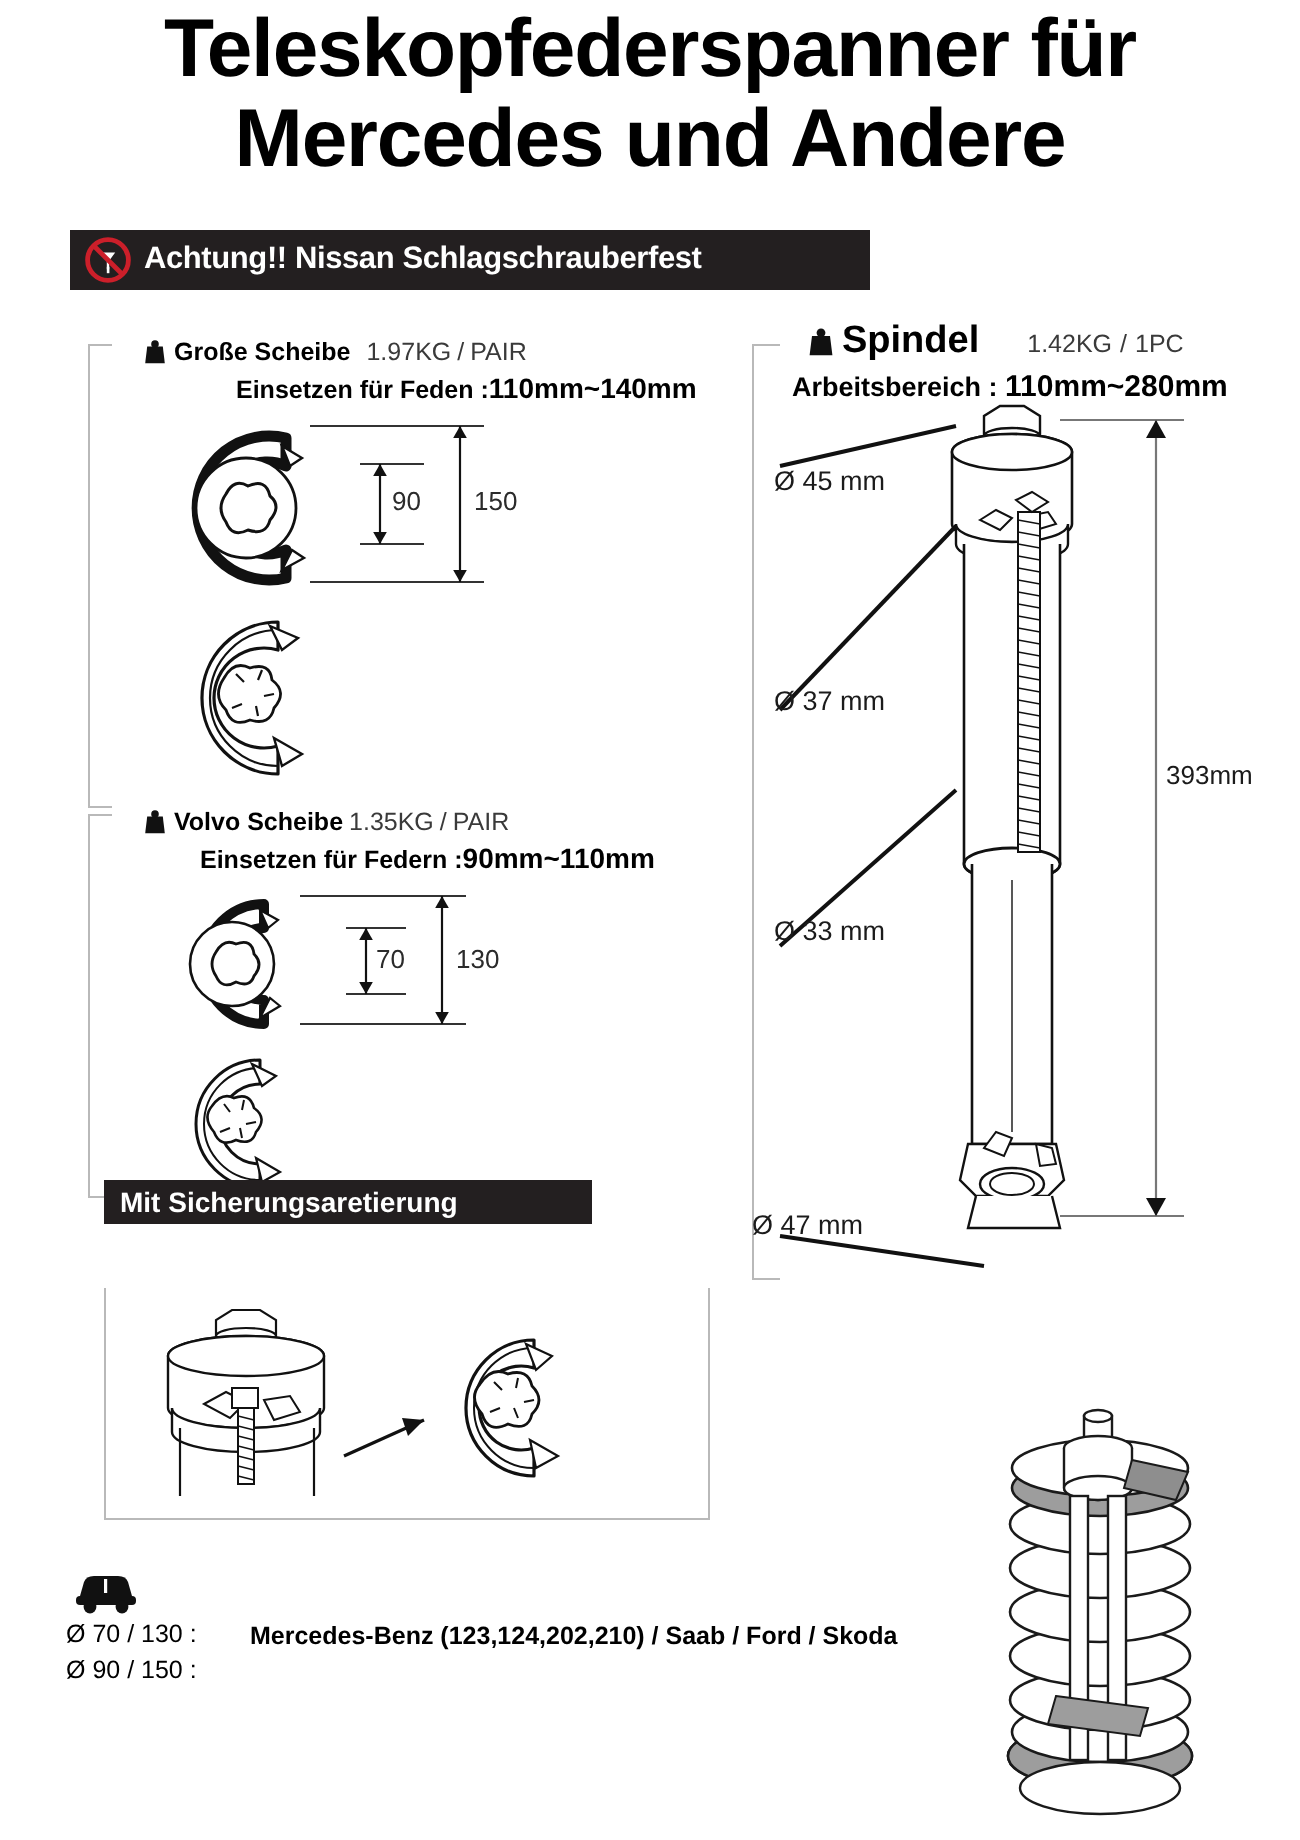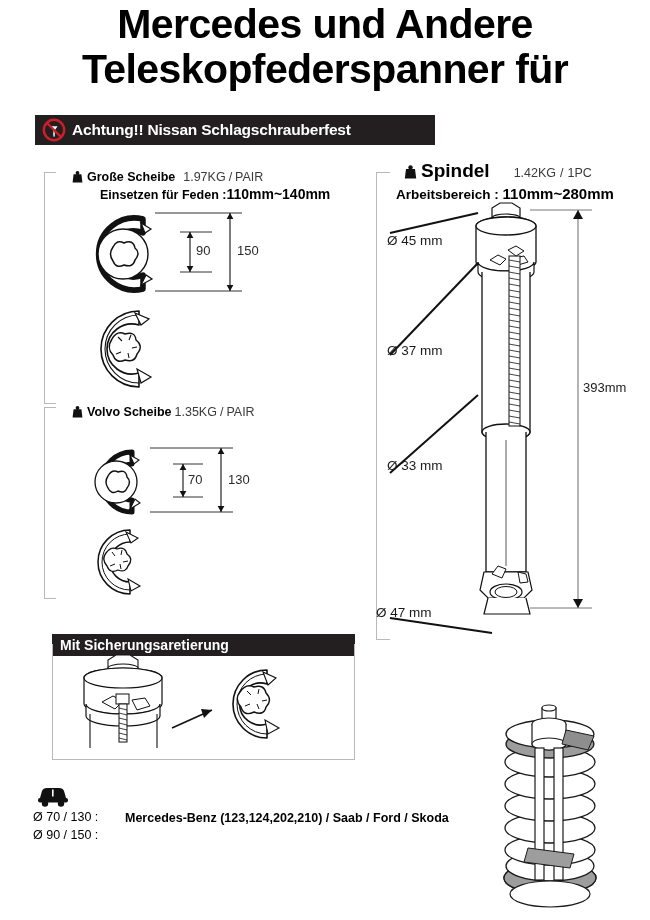--- a/index.html
+++ b/index.html
@@ -74,22 +74,22 @@
 
   svg { display: block; }
   .vec { position: absolute; }
 </style>
 </head>
 <body>
 
 <div id="page">
 
   <div class="title-block">
+    <div class="title-line">Teleskopfederspanner für</div>
     <div class="title-line">Mercedes und Andere</div>
-    <div class="title-line">Teleskopfederspanner für</div>
   </div>
 
   <div class="warn-bar">
     <div class="warn-icon">
       <svg width="26" height="26" viewBox="0 0 26 26">
         <circle cx="13" cy="13" r="10.2" fill="none" stroke="#cc1f2a" stroke-width="2.4"></circle>
         <g fill="#ffffff">
           <path d="M9.5 9.2 L16.6 9.2 L13.6 13.4 L13.6 17.6 L12.4 17.6 L12.4 13.4 Z"></path>
           <rect x="12.4" y="16.4" width="1.3" height="3.2"></rect>
         </g>
@@ -103,21 +103,21 @@
 
   <div class="sec-head" style="left:72px; top:167px;">
     <span class="wicon">
       <svg width="11" height="13" viewBox="0 0 11 13">
         <path d="M1.6 4.3 L9.4 4.3 L10.4 12.6 L0.6 12.6 Z" fill="#111"></path>
         <circle cx="5.5" cy="3" r="1.9" fill="#111"></circle>
       </svg>
     </span><span class="h-strong">Große Scheibe</span><span class="h-light" style="margin-left:8px;">1.97KG</span><span class="h-light" style="margin:0 3px;">/</span><span class="h-light">PAIR</span>
   </div>
 
-  <div class="h-sub" style="left:100px; top:186px;">
+  <div class="h-sub" style="left:118px; top:186px;">
     <span>Einsetzen für Feden :</span><span class="big">110mm~140mm</span>
   </div>
 
   <div class="vec" style="left:55px; top:203px;">
     <svg width="140" height="100" viewBox="0 0 140 100">
       <path d="M88 16 A36 36 0 1 0 88 86 L88 72 A23 23 0 1 1 88 30 Z" fill="#fff" stroke="#111" stroke-width="5.5" stroke-linejoin="round"></path>
       <circle cx="68" cy="51" r="25" fill="#fff" stroke="#111" stroke-width="1.4"></circle>
       <path d="M58 44 Q62 36 69 40 Q78 36 80 45 Q86 50 80 57 Q78 65 69 62 Q61 66 58 58 Q53 51 58 44 Z" fill="#fff" stroke="#111" stroke-width="1.5"></path>
       <path d="M86 20 L96 26 L90 30 Z" fill="#fff" stroke="#111" stroke-width="1.2"></path>
       <path d="M86 82 L97 76 L91 72 Z" fill="#fff" stroke="#111" stroke-width="1.2"></path>
@@ -156,20 +156,23 @@
 
   <div class="sec-head" style="left:72px; top:402px;">
     <span class="wicon">
       <svg width="11" height="13" viewBox="0 0 11 13">
         <path d="M1.6 4.3 L9.4 4.3 L10.4 12.6 L0.6 12.6 Z" fill="#111"></path>
         <circle cx="5.5" cy="3" r="1.9" fill="#111"></circle>
       </svg>
     </span><span class="h-strong">Volvo Scheibe</span><span class="h-light" style="margin-left:3px;">1.35KG</span><span class="h-light" style="margin:0 3px;">/</span><span class="h-light">PAIR</span>
   </div>
 
+  <div class="h-sub" style="left:100px; top:421px;">
+    <span>Einsetzen für Federn :</span><span class="big">90mm~110mm</span>
+  </div>
 
   <div class="vec" style="left:58px; top:440px;">
     <svg width="125" height="82" viewBox="0 0 125 82">
       <path d="M74 12 A30 30 0 1 0 74 72 L74 60 A18 18 0 1 1 74 24 Z" fill="#fff" stroke="#111" stroke-width="5" stroke-linejoin="round"></path>
       <circle cx="58" cy="42" r="21" fill="#fff" stroke="#111" stroke-width="1.3"></circle>
       <path d="M50 36 Q54 29 60 32 Q68 29 69 37 Q74 42 69 48 Q67 54 60 51 Q53 55 50 48 Q46 42 50 36 Z" fill="#fff" stroke="#111" stroke-width="1.4"></path>
       <path d="M72 15 L81 20 L76 24 Z" fill="#fff" stroke="#111" stroke-width="1.1"></path>
       <path d="M72 69 L82 63 L77 59 Z" fill="#fff" stroke="#111" stroke-width="1.1"></path>
     </svg>
   </div>
@@ -296,21 +299,21 @@
     <svg width="80" height="420" viewBox="0 0 80 420">
       <line x1="0" y1="10" x2="62" y2="10" stroke="#777" stroke-width="1"></line>
       <line x1="0" y1="408" x2="62" y2="408" stroke="#777" stroke-width="1"></line>
       <line x1="48" y1="10" x2="48" y2="408" stroke="#777" stroke-width="1.1"></line>
       <path d="M48 10 l-5 9 h10 Z" fill="#111"></path>
       <path d="M48 408 l-5 -9 h10 Z" fill="#111"></path>
     </svg>
   </div>
   <div class="len" style="left:583px; top:380px;">393mm</div>
 
-  <div class="blk-head" style="left:52px; top:634px; width:303px; height:22px;">
+  <div class="blk-head" style="left:52px; top:590px; width:244px; height:22px;">
     <span>Mit Sicherungsaretierung</span>
   </div>
   <div class="bracket closed" style="left:52px; top:644px; width:303px; height:116px; border-top:none;"></div>
 
   <div class="vec" style="left:60px; top:648px;">
     <svg width="290" height="110" viewBox="0 0 290 110">
 
       <path d="M48 20 L48 12 L56 7 L70 7 L78 12 L78 20 Z" fill="#fff" stroke="#111" stroke-width="1.1"></path>
       <ellipse cx="63" cy="20" rx="15" ry="4" fill="#fff" stroke="#111" stroke-width="1.1"></ellipse>
       <path d="M24 30 a39 10 0 0 1 78 0 L102 56 a39 10 0 0 1 -78 0 Z" fill="#fff" stroke="#111" stroke-width="1.2"></path>

